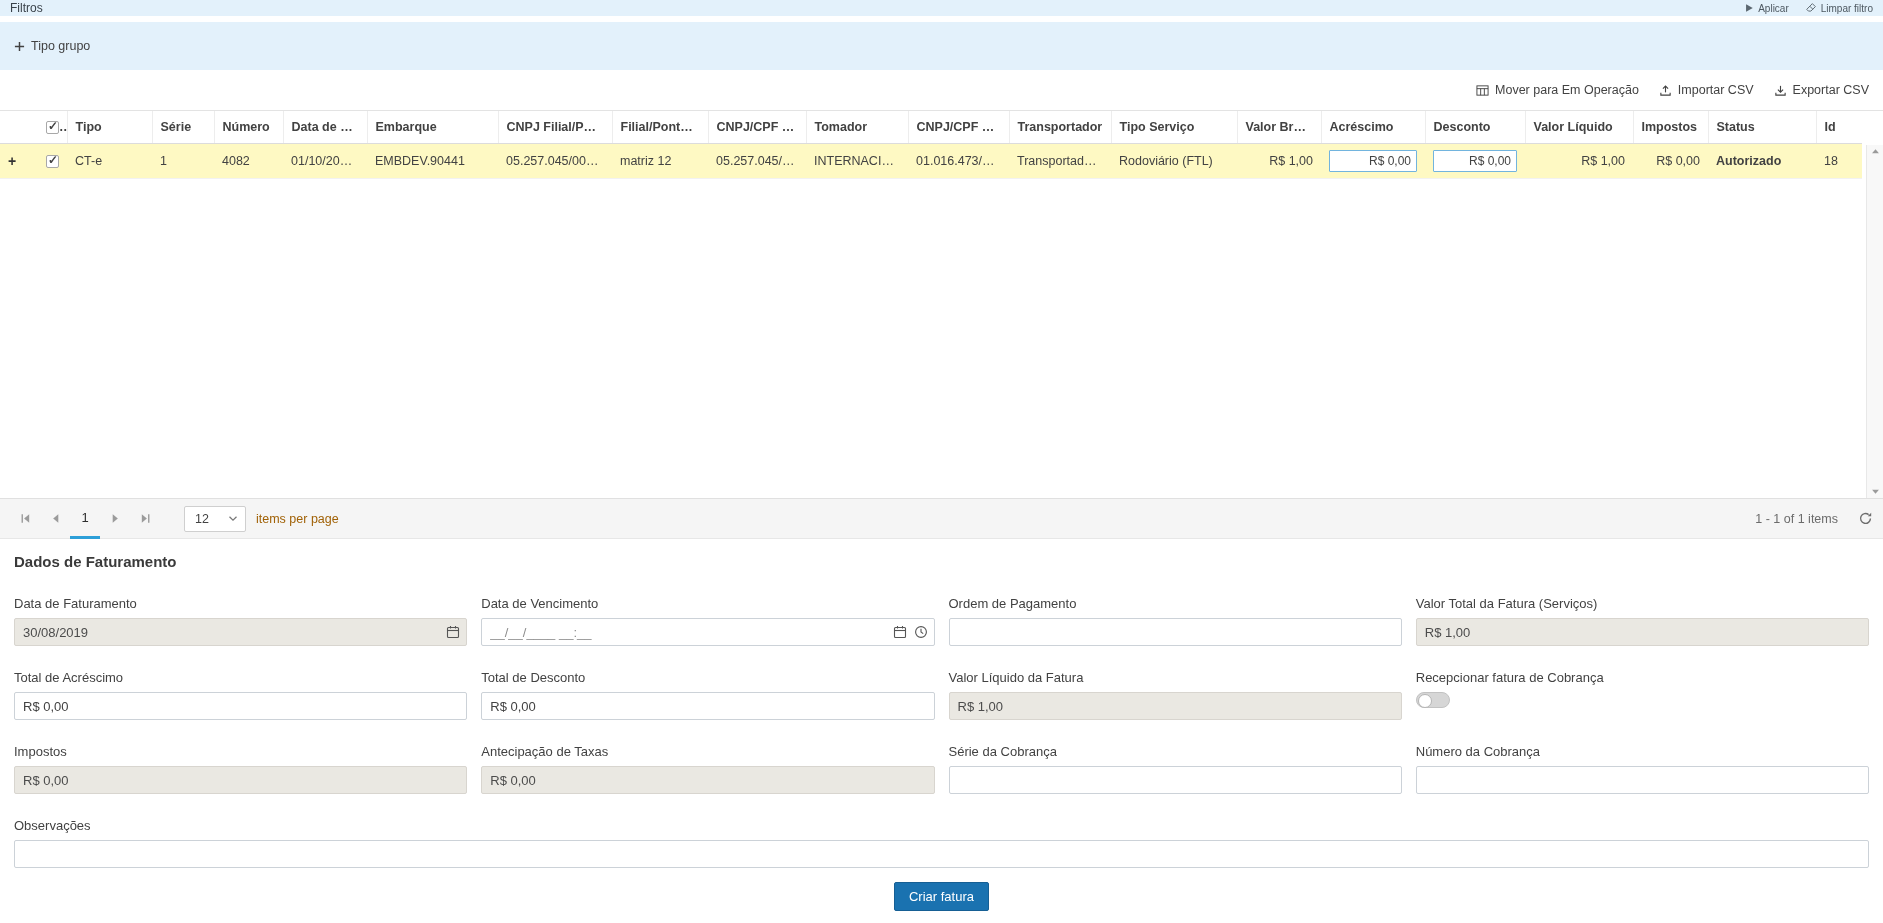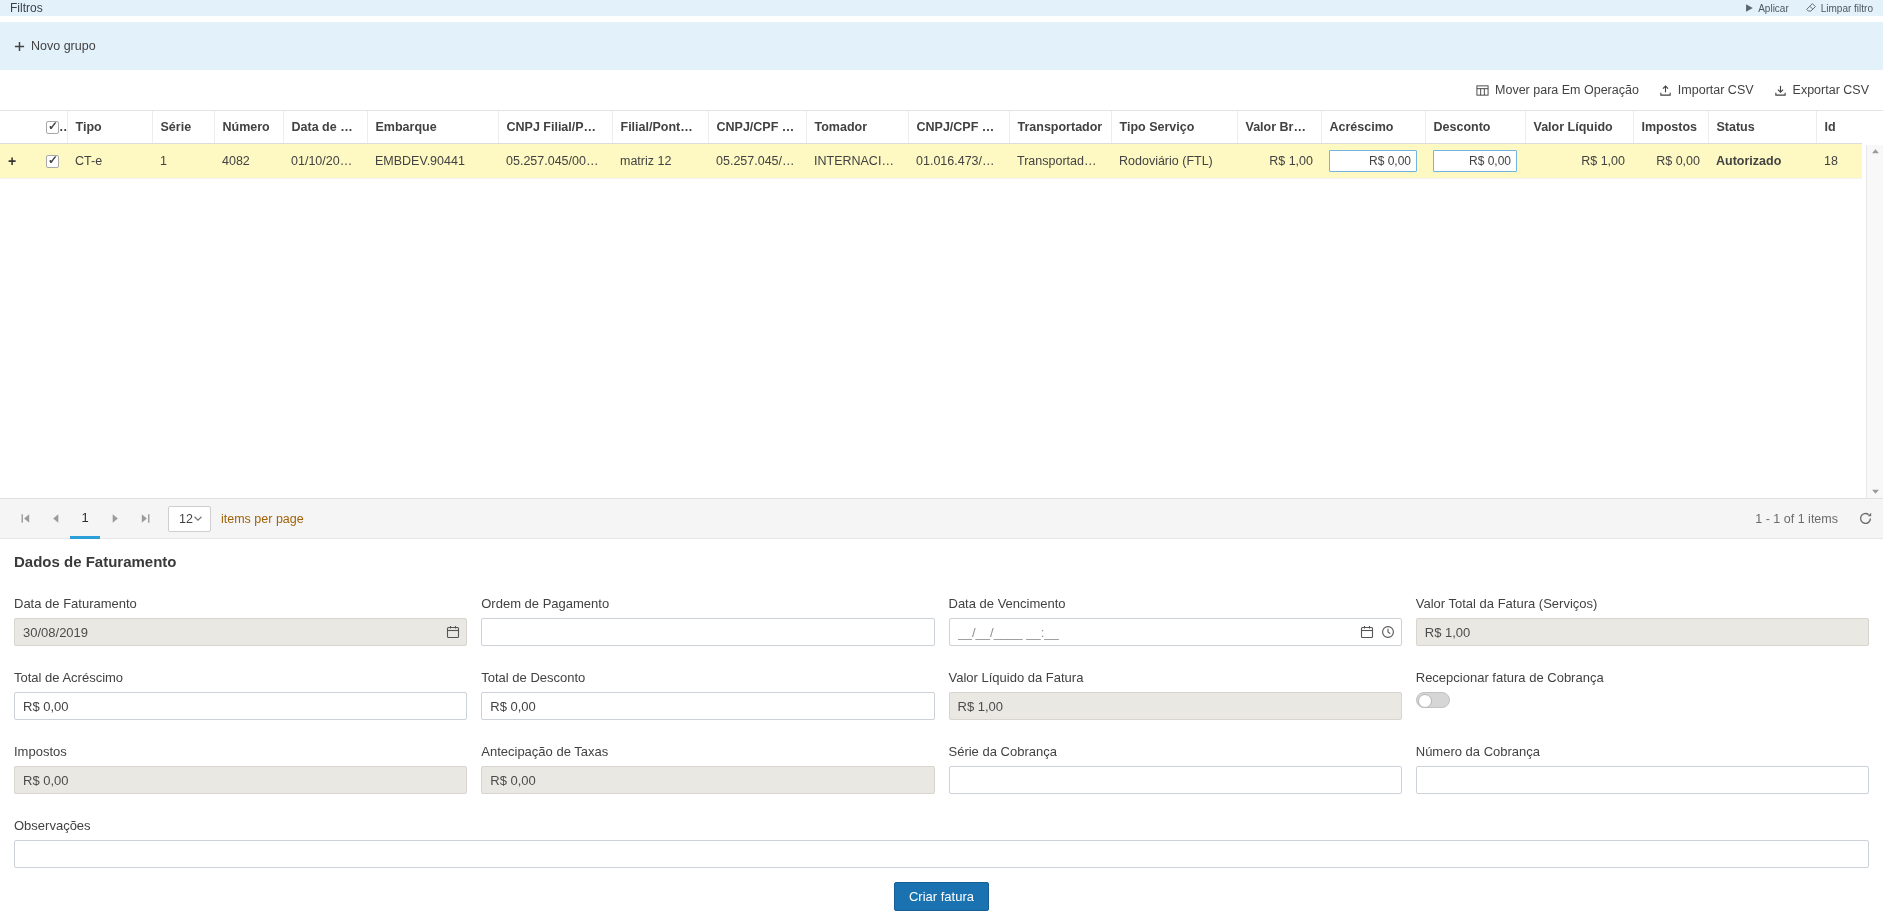--- a/index.html
+++ b/index.html
@@ -77,21 +77,21 @@
   .pager {
     height: 41px; background: #f5f5f5; border-top: 1px solid #e0e0e0; border-bottom: 1px solid #e7e7e7;
     display: flex; align-items: center; padding: 0 10px; font-size: 12.5px; color: #5a5a5a;
   }
   .pager-btn { width: 30px; height: 40px; display: flex; align-items: center; justify-content: center; cursor: pointer; }
   .pager-current {
     width: 30px; height: 40px; display: flex; align-items: center; justify-content: center;
     font-size: 13px; color: #2d2d2d; border-bottom: 3px solid #2d9fd8; cursor: pointer;
   }
   .page-size {
-    margin-left: 8px; width: 43px; height: 26px; border: 1px solid #cfcfcf; border-radius: 2px;
+    margin-left: 24px; width: 62px; height: 26px; border: 1px solid #cfcfcf; border-radius: 2px;
     background: #fff; display: flex; align-items: center; justify-content: space-between;
     padding: 0 7px 0 10px; font-size: 12.5px; color: #424242; cursor: pointer;
   }
   .per-page-label { margin-left: 10px; color: #a16207; }
   .pager-right { margin-left: auto; display: flex; align-items: center; gap: 20px; color: #6b6b6b; }
 
   
   .billing { padding: 14px 14px 0; background: #fff; flex: 1; }
   .billing-title { font-size: 15px; font-weight: 700; color: #3a3a3a; }
   .form-grid {
@@ -157,21 +157,21 @@
 
   <div class="bar-gap"></div>
 
   <div class="group-bar">
     <div class="new-group-btn">
       <span>
         <svg width="11" height="11" viewBox="0 0 12 12">
             <path d="M6 1v10M1 6h10" stroke="#424242" stroke-width="1.6"></path>
           </svg>
       </span>
-      <span>Novo grupo</span>
+      <span>Tipo grupo</span>
     </div>
   </div>
 
   <div class="grid-toolbar">
     <div class="toolbar-btn">
       <span>
         <svg width="13" height="13" viewBox="0 0 14 14">
             <rect x="1" y="2" width="12" height="10" fill="none" stroke="#424242"></rect>
             <line x1="1" y1="5" x2="13" y2="5" stroke="#424242"></line>
             <line x1="5" y1="5" x2="5" y2="12" stroke="#424242"></line>
@@ -352,27 +352,20 @@
                   <line x1="1.5" y1="5.5" x2="12.5" y2="5.5" stroke="#555" stroke-width="1.1"></line>
                   <line x1="4.5" y1="1" x2="4.5" y2="3.5" stroke="#555" stroke-width="1.1"></line>
                   <line x1="9.5" y1="1" x2="9.5" y2="3.5" stroke="#555" stroke-width="1.1"></line>
                 </svg>
             </span>
           </span>
         </div>
       </div>
 
       <div class="field">
-        <label>Ordem de Pagamento</label>
-        <div class="input-wrap">
-          <input value="" style="">
-        </div>
-      </div>
-
-      <div class="field">
         <label>Data de Vencimento</label>
         <div class="input-wrap with-icons">
           <input placeholder="__/__/____ __:__" style="">
           <span class="input-icons">
             <span>
               <svg width="14" height="14" viewBox="0 0 14 14">
                   <rect x="1.5" y="2.5" width="11" height="10" rx="1" fill="none" stroke="#555" stroke-width="1.1"></rect>
                   <line x1="1.5" y1="5.5" x2="12.5" y2="5.5" stroke="#555" stroke-width="1.1"></line>
                   <line x1="4.5" y1="1" x2="4.5" y2="3.5" stroke="#555" stroke-width="1.1"></line>
                   <line x1="9.5" y1="1" x2="9.5" y2="3.5" stroke="#555" stroke-width="1.1"></line>
@@ -382,20 +375,27 @@
               <svg width="14" height="14" viewBox="0 0 14 14">
                   <circle cx="7" cy="7" r="5.4" fill="none" stroke="#555" stroke-width="1.1"></circle>
                   <path d="M7 3.8V7l2.2 1.6" fill="none" stroke="#555" stroke-width="1.1"></path>
                 </svg>
             </span>
           </span>
         </div>
       </div>
 
       <div class="field">
+        <label>Ordem de Pagamento</label>
+        <div class="input-wrap">
+          <input value="" style="">
+        </div>
+      </div>
+
+      <div class="field">
         <label>Valor Total da Fatura (Serviços)</label>
         <div class="input-wrap disabled">
           <input readonly="" value="R$ 1,00" style="">
         </div>
       </div>
 
       <div class="field">
         <label>Total de Acréscimo</label>
         <div class="input-wrap">
           <input value="R$ 0,00" style="">

